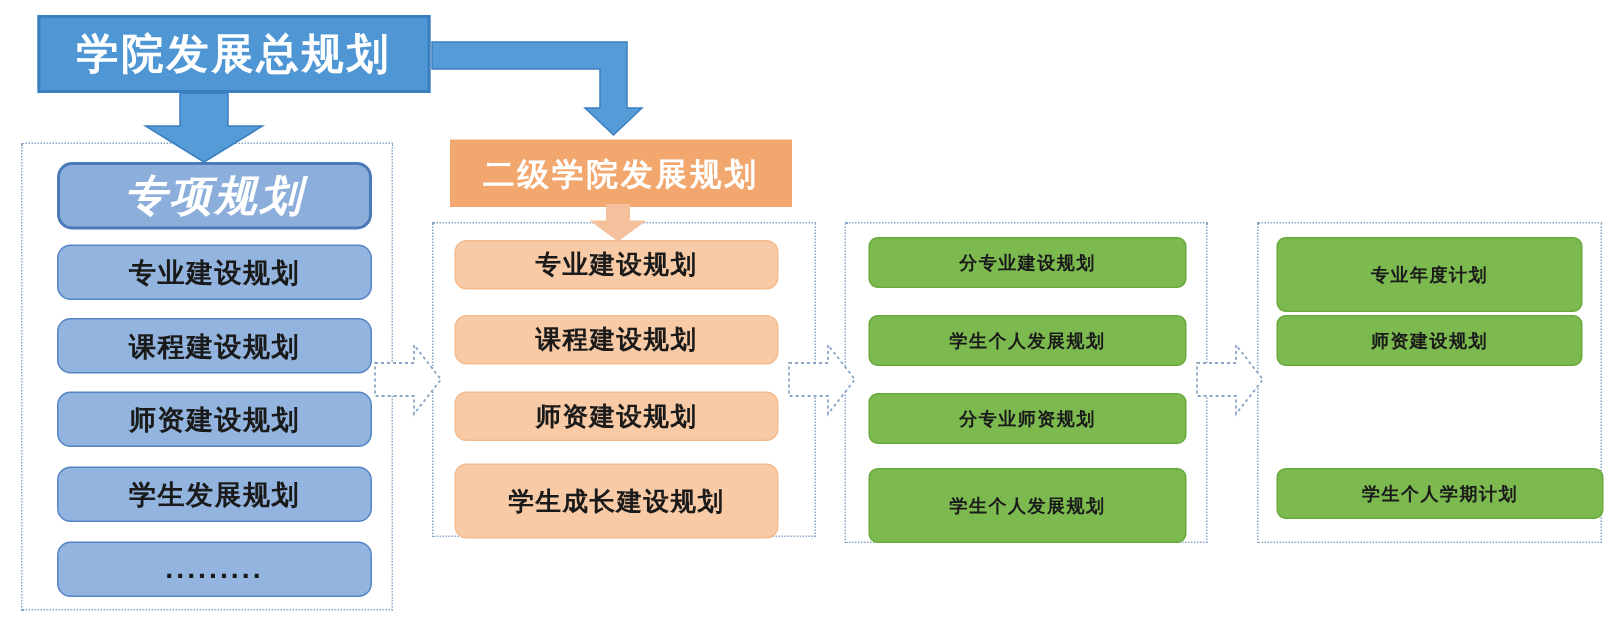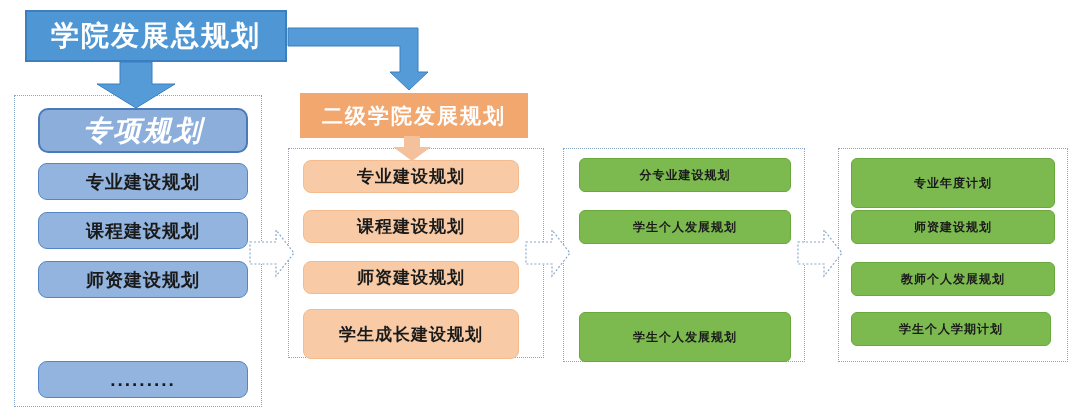--- a/index.html
+++ b/index.html
@@ -58,36 +58,37 @@
   <div class="abs group" style="left:288px;top:148px;width:256px;height:210px"></div>
   <div class="abs group" style="left:563px;top:148px;width:242px;height:214px"></div>
   <div class="abs group" style="left:838px;top:148px;width:230px;height:214px"></div>
 
   <div class="abs box root-box" style="left:25px;top:10px;width:262px;height:52px">学院发展总规划</div>
 
   <div class="abs box blue-header" style="left:38px;top:108px;width:210px;height:45px">专项规划</div>
   <div class="abs box blue-item" style="left:38px;top:163px;width:210px;height:37px">专业建设规划</div>
   <div class="abs box blue-item" style="left:38px;top:212px;width:210px;height:37px">课程建设规划</div>
   <div class="abs box blue-item" style="left:38px;top:261px;width:210px;height:37px">师资建设规划</div>
+  <div class="abs box blue-item" style="left:38px;top:311px;width:210px;height:37px">学生发展规划</div>
   <div class="abs box blue-item dots" style="left:38px;top:361px;width:210px;height:37px">.........</div>
 
   <div class="abs box orange-header" style="left:300px;top:93px;width:228px;height:45px">二级学院发展规划</div>
   <div class="abs box orange-item" style="left:303px;top:160px;width:216px;height:33px">专业建设规划</div>
   <div class="abs box orange-item" style="left:303px;top:210px;width:216px;height:33px">课程建设规划</div>
   <div class="abs box orange-item" style="left:303px;top:261px;width:216px;height:33px">师资建设规划</div>
   <div class="abs box orange-item" style="left:303px;top:309px;width:216px;height:50px">学生成长建设规划</div>
 
   <div class="abs box green-item" style="left:579px;top:158px;width:212px;height:34px">分专业建设规划</div>
   <div class="abs box green-item" style="left:579px;top:210px;width:212px;height:34px">学生个人发展规划</div>
+  <div class="abs box green-item" style="left:579px;top:262px;width:212px;height:34px">分专业师资规划</div>
   <div class="abs box green-item" style="left:579px;top:312px;width:212px;height:50px">学生个人发展规划</div>
 
   <div class="abs box green-item" style="left:851px;top:158px;width:204px;height:50px">专业年度计划</div>
   <div class="abs box green-item" style="left:851px;top:210px;width:204px;height:34px">师资建设规划</div>
-  <div class="abs box green-item" style="left:851px;top:262px;width:204px;height:34px">教师个人发展规划</div>
-  <div class="abs box green-item" style="left:851px;top:312px;width:200px;height:34px">学生个人学期计划</div>
+  <div class="abs box green-item" style="left:851px;top:312px;width:218px;height:34px">学生个人学期计划</div>
 
   <svg class="overlay" width="1075" height="411" viewBox="0 0 1075 411">
 
     <polygon class="solid-arrow" points="120,62 152,62 152,84 175,84 136,108 97,84 120,84"></polygon>
 
     <polygon class="solid-arrow" points="288,28 418,28 418,72 428,72 409,90 390,72 400,72 400,46 288,46"></polygon>
 
     <polygon class="orange-solid-arrow" points="404,136 420,136 420,147 431,147 412,161 393,147 404,147"></polygon>
 
     <polygon class="outline-arrow" points="250,242 276,242 276,230 294,253 276,276 276,264 250,264"></polygon>

